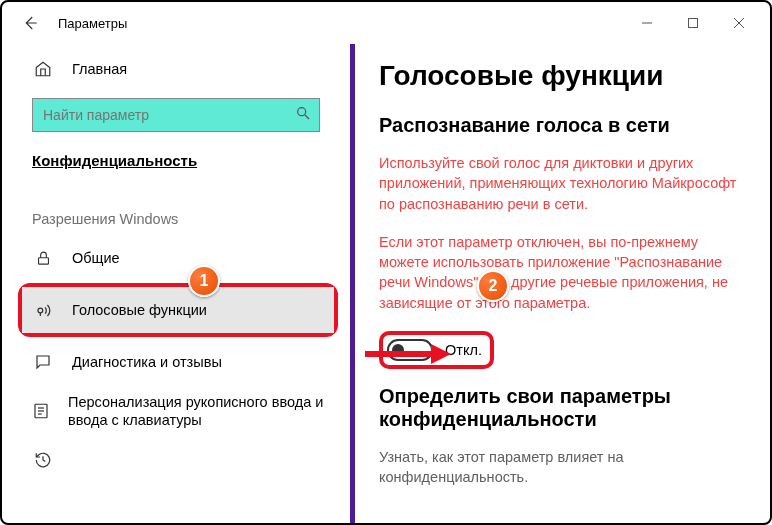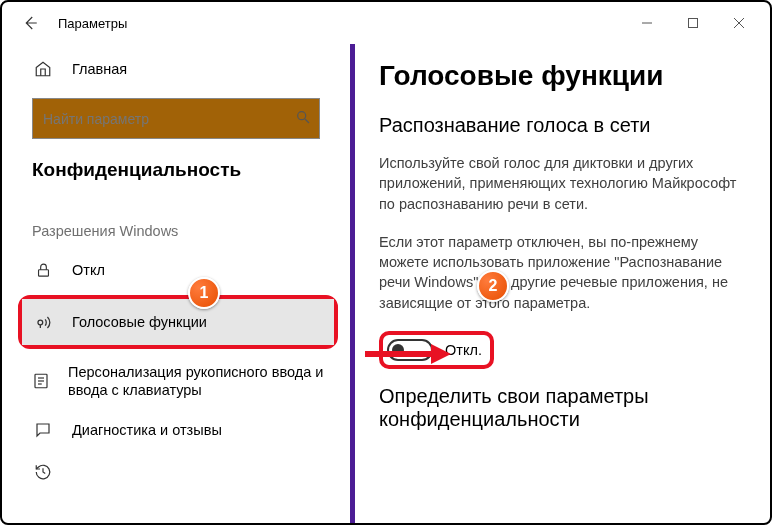--- a/index.html
+++ b/index.html
@@ -9,31 +9,31 @@
 .back-btn { width: 28px; height: 28px; display: flex; align-items: center; justify-content: center; color: #333; cursor: pointer; }
 .title { font-size: 13px; color: #000; margin-left: 14px; text-align: right; }
 .win-ctrls { margin-left: auto; display: flex; }
 .win-ctrl { width: 46px; height: 32px; display: flex; align-items: center; justify-content: center; color: #555; cursor: pointer; }
 .body { display: flex; height: calc(100% - 42px); }
 .sidebar { width: 353px; padding: 4px 0 0 0; border-right: 5px solid #4c1d95; overflow-y: auto; position: relative; }
 .sidebar::-webkit-scrollbar { width: 4px; }
 .sidebar::-webkit-scrollbar-thumb { background: #aaa; border-radius: 2px; }
 .nav-row { display: flex; align-items: center; height: 42px; padding: 0 0 0 30px; cursor: pointer; font-size: 14.5px; color: #000; }
 .nav-icon { width: 22px; height: 22px; display: flex; align-items: center; justify-content: center; margin-right: 18px; color: #333; }
-.search-wrap { margin: 8px 30px 8px 30px; position: relative; border: 1px solid #888; height: 41px; background: #a16207; display: flex; align-items: flex-start; }
+.search-wrap { margin: 8px 30px 8px 30px; position: relative; border: 1px solid #888; height: 34px; background: #5eead4; display: flex; align-items: flex-start; }
 .search-input { flex: 1; border: none; height: 100%; padding: 0 10px; font-size: 14px; outline: none; background: transparent; }
 .search-icon { position: absolute; right: 8px; top: 50%; transform: translateY(-50%); color: #555; }
-.subtitle { font-size: 19px; font-weight: 600; padding: 12px 30px 10px; }
+.subtitle { font-size: 15px; font-weight: 600; padding: 12px 30px 10px; text-decoration: underline; }
 .section-label { font-size: 14.5px; color: #707070; padding: 32px 30px 10px; }
 .highlight-wrap { margin: 4px 12px 4px 16px; border: 4px solid #e81123; border-radius: 12px; }
 .highlight-wrap .nav-row { padding-left: 10px; height: 46px; background: #e6e6e6; }
 .content { flex: 1; padding: 16px 28px 0 24px; overflow-y: auto; position: relative; }
 h1 { font-size: 28px; font-weight: 600; color: #000; margin-bottom: 22px; }
-h2 { font-size: 20px; font-weight: 400; color: #000; margin-bottom: 16px; }
-p { font-size: 14.5px; color: #404040; line-height: 1.4; margin-bottom: 18px; }
+h2 { font-size: 20px; font-weight: 700; color: #000; margin-bottom: 16px; }
+p { font-size: 14.5px; color: #ef4444; line-height: 1.4; margin-bottom: 18px; }
 .toggle-row { display: flex; align-items: center; margin-bottom: 16px; position: relative; }
 .toggle-highlight { border: 4px solid #e81123; border-radius: 10px; padding: 4px 8px 4px 4px; display: inline-flex; align-items: center; }
 .toggle { width: 46px; height: 22px; border: 2px solid #333; border-radius: 11px; position: relative; background: #fff; cursor: pointer; margin-right: 12px; }
 .toggle-knob { position: absolute; width: 12px; height: 12px; border-radius: 50%; background: #333; left: 3px; top: 50%; transform: translateY(-50%); }
 .toggle-label { font-size: 14.5px; }
 .sub-p { font-size: 14.5px; color: #606060; line-height: 1.4; margin-top: 14px; }
 .badge { position: absolute; width: 32px; height: 32px; border-radius: 50%; background: radial-gradient(circle at 30% 30%, #ff7b3c, #e74e00); border: 2px solid #fff; box-shadow: 0 1px 3px rgba(0,0,0,.4); color: #fff; font-weight: 700; font-size: 16px; display: flex; align-items: center; justify-content: center; z-index: 10; }
 .arrow { position: absolute; color: #e81123; z-index: 5; }
 </style>
 </head>
@@ -91,59 +91,59 @@
 
       <div class="section-label">Разрешения Windows</div>
 
       <div class="nav-row">
         <span class="nav-icon">
             <svg width="17" height="17" viewBox="0 0 24 24" fill="none" stroke="currentColor" stroke-width="1.6">
               <rect x="5" y="11" width="14" height="9" rx="1"></rect>
               <path d="M8 11V7a4 4 0 0 1 8 0v4"></path>
             </svg>
           </span>
-        <span>Откл</span>
+        <span>Общие</span>
       </div>
 
       <div style="position:relative;">
         <div class="highlight-wrap">
           <div class="nav-row">
             <span class="nav-icon">
                 <svg width="19" height="19" viewBox="0 0 24 24" fill="none" stroke="currentColor" stroke-width="1.6">
                   <circle cx="8" cy="12" r="3"></circle>
                   <path d="M8 15v4"></path>
                   <path d="M14 8c2 2 2 6 0 8"></path>
                   <path d="M17 5c4 4 4 10 0 14"></path>
                 </svg>
               </span>
             <span>Голосовые функции</span>
           </div>
         </div>
         <div class="badge" style="top:-18px; right:130px;">1</div>
       </div>
 
+      <div class="nav-row">
+        <span class="nav-icon">
+            <svg width="18" height="18" viewBox="0 0 24 24" fill="none" stroke="currentColor" stroke-width="1.6">
+              <path d="M4 4h16v12H8l-4 4z"></path>
+            </svg>
+          </span>
+        <span>Диагностика и отзывы</span>
+      </div>
+
       <div class="nav-row" style="height:auto; padding-top:10px; padding-bottom:10px;">
         <span class="nav-icon">
             <svg width="18" height="18" viewBox="0 0 24 24" fill="none" stroke="currentColor" stroke-width="1.6">
               <rect x="4" y="3" width="16" height="18" rx="1"></rect>
               <line x1="8" y1="8" x2="16" y2="8"></line>
               <line x1="8" y1="12" x2="16" y2="12"></line>
               <line x1="8" y1="16" x2="13" y2="16"></line>
             </svg>
           </span>
         <span style="line-height:1.25;">Персонализация рукописного ввода и ввода с клавиатуры</span>
-      </div>
-
-      <div class="nav-row">
-        <span class="nav-icon">
-            <svg width="18" height="18" viewBox="0 0 24 24" fill="none" stroke="currentColor" stroke-width="1.6">
-              <path d="M4 4h16v12H8l-4 4z"></path>
-            </svg>
-          </span>
-        <span>Диагностика и отзывы</span>
       </div>
 
       <div class="nav-row">
         <span class="nav-icon">
             <svg width="18" height="18" viewBox="0 0 24 24" fill="none" stroke="currentColor" stroke-width="1.6">
               <path d="M3 12a9 9 0 1 0 3-6.7L3 8"></path>
               <polyline points="3 3 3 8 8 8"></polyline>
               <polyline points="12 7 12 12 15 14"></polyline>
             </svg>
           </span>
@@ -169,15 +169,16 @@
       </div>
 
       <div class="arrow" style="left:8px; top:298px;">
         <svg width="88" height="24" viewBox="0 0 88 24">
             <line x1="2" y1="12" x2="68" y2="12" stroke="#e81123" stroke-width="6"></line>
             <polygon points="68,2 88,12 68,22" fill="#e81123"></polygon>
           </svg>
       </div>
 
       <h2 style="">Определить свои параметры конфиденциальности</h2>
+      <p class="sub-p">Узнать, как этот параметр влияет на конфиденциальность.</p>
     </div>
   </div>
 </div>
 
 </body></html>

